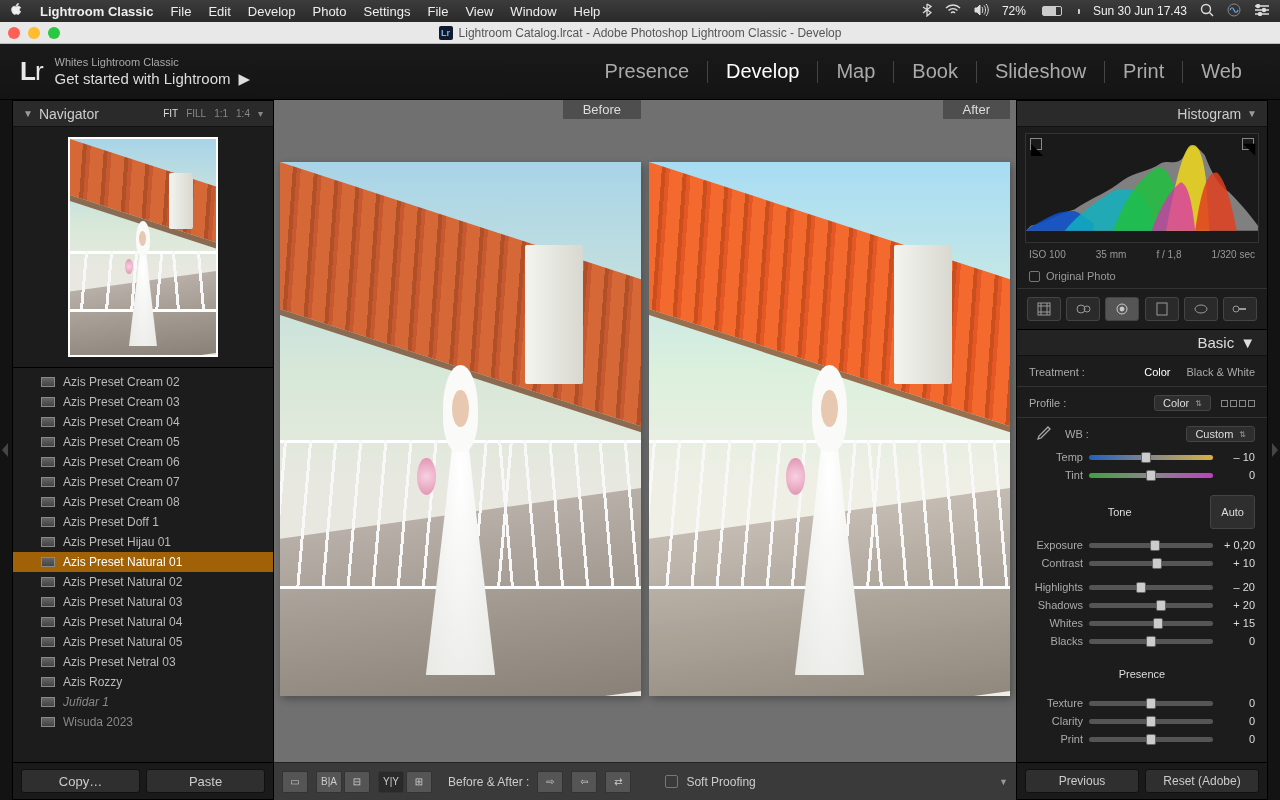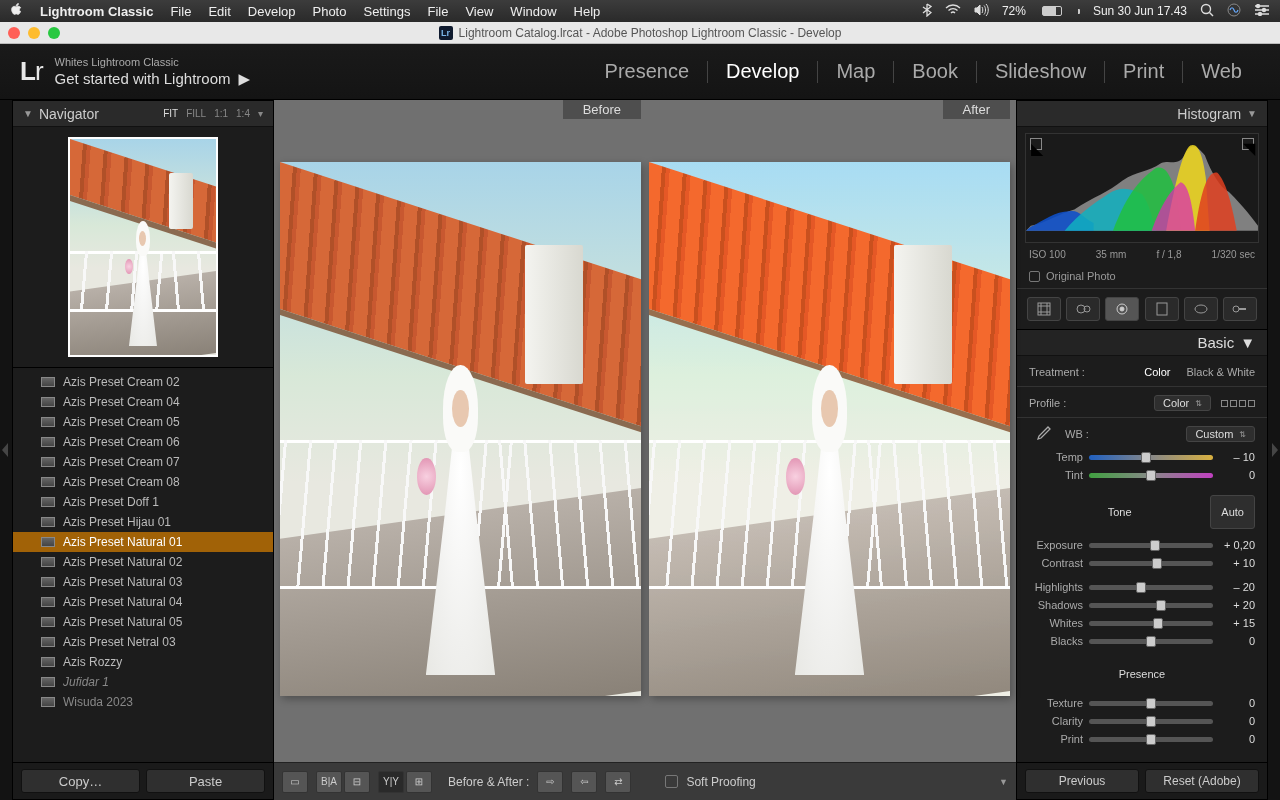--- a/index.html
+++ b/index.html
@@ -280,20 +280,24 @@
           </div>
       </div>
     </div>
     <div class="preset-list" id="preset-list">
         <div class="preset-item">
           <span class="pic"></span>
           <span>Azis Preset Cream 02</span>
         </div>
         <div class="preset-item">
           <span class="pic"></span>
+          <span>Azis Preset Cream 03</span>
+        </div>
+        <div class="preset-item">
+          <span class="pic"></span>
           <span>Azis Preset Cream 04</span>
         </div>
         <div class="preset-item">
           <span class="pic"></span>
           <span>Azis Preset Cream 05</span>
         </div>
         <div class="preset-item">
           <span class="pic"></span>
           <span>Azis Preset Cream 06</span>
         </div>

